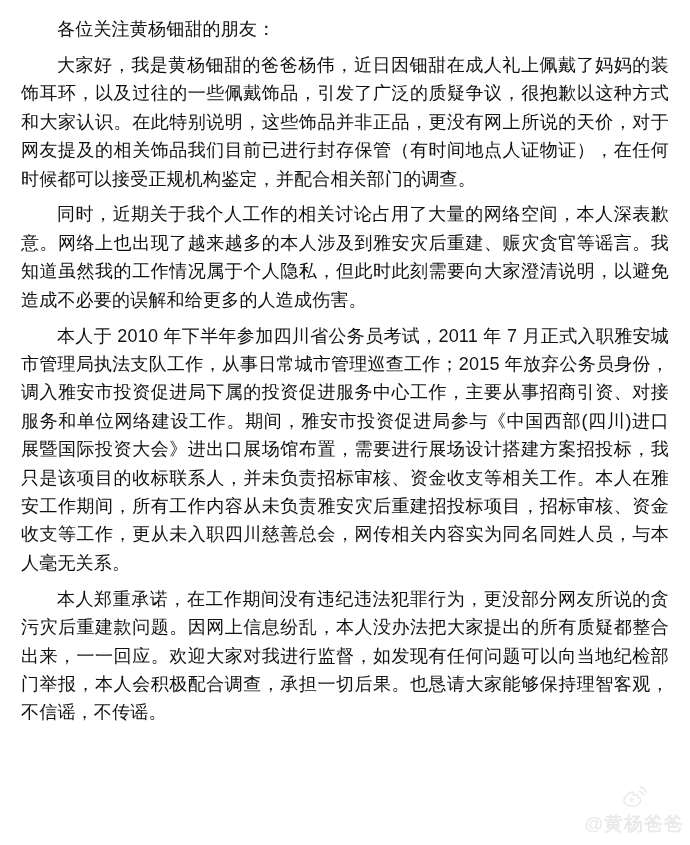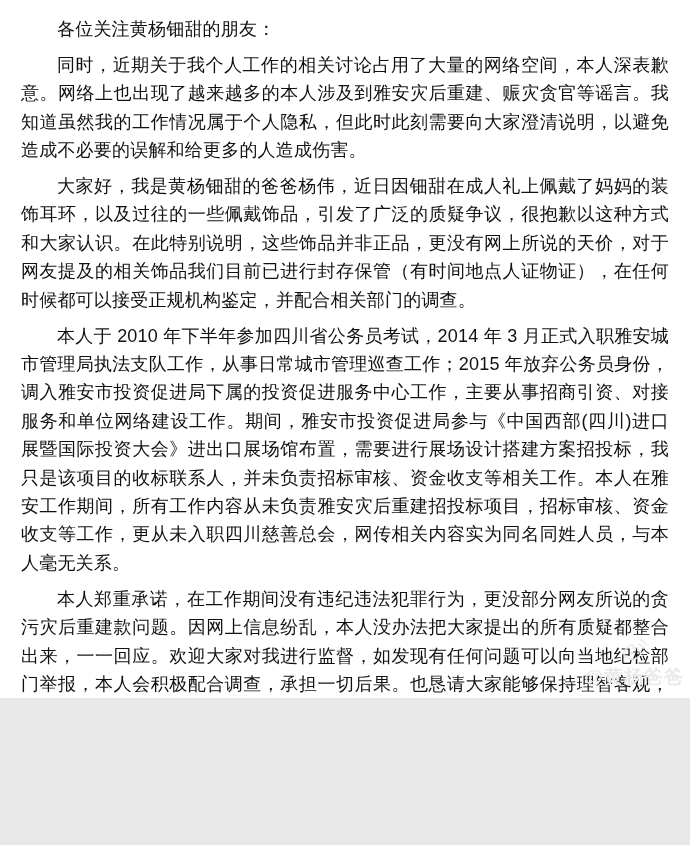--- a/index.html
+++ b/index.html
@@ -3,21 +3,21 @@
 <meta charset="utf-8">
 <style>
   html, body {
     margin: 0;
     padding: 0;
     background: #e8e8e8;
   }
   .page {
     position: relative;
     width: 690px;
-    height: 698px;
+    height: 845px;
     margin: 0 auto;
     background: var(--page-bg, #ffffff);
     overflow: hidden;
     font-family: "Liberation Sans", "DejaVu Sans", sans-serif;
   }
   .content {
     padding: 15px 21px 0 21px;
     font-size: 18px;
     line-height: 28.4px;
     color: var(--text, #111111);
@@ -49,23 +49,23 @@
     display: inline-flex;
     align-items: flex-end;
   }
 </style>
 </head>
 <body>
 
 <div class="page">
   <div class="content">
     <p class="salutation">各位关注黄杨钿甜的朋友：</p>
+    <p>大家好，我是黄杨钿甜的爸爸杨伟，近日因钿甜在成人礼上佩戴了妈妈的装饰耳环，以及过往的一些佩戴饰品，引发了广泛的质疑争议，很抱歉以这种方式和大家认识。在此特别说明，这些饰品并非正品，更没有网上所说的天价，对于网友提及的相关饰品我们目前已进行封存保管（有时间地点人证物证），在任何时候都可以接受正规机构鉴定，并配合相关部门的调查。</p>
     <p>同时，近期关于我个人工作的相关讨论占用了大量的网络空间，本人深表歉意。网络上也出现了越来越多的本人涉及到雅安灾后重建、赈灾贪官等谣言。我知道虽然我的工作情况属于个人隐私，但此时此刻需要向大家澄清说明，以避免造成不必要的误解和给更多的人造成伤害。</p>
-    <p>大家好，我是黄杨钿甜的爸爸杨伟，近日因钿甜在成人礼上佩戴了妈妈的装饰耳环，以及过往的一些佩戴饰品，引发了广泛的质疑争议，很抱歉以这种方式和大家认识。在此特别说明，这些饰品并非正品，更没有网上所说的天价，对于网友提及的相关饰品我们目前已进行封存保管（有时间地点人证物证），在任何时候都可以接受正规机构鉴定，并配合相关部门的调查。</p>
-    <p>本人于 2010 年下半年参加四川省公务员考试，2014 年 3 月正式入职雅安城市管理局执法支队工作，从事日常城市管理巡查工作；2015 年放弃公务员身份，调入雅安市投资促进局下属的投资促进服务中心工作，主要从事招商引资、对接服务和单位网络建设工作。期间，雅安市投资促进局参与《中国西部(四川)进口展暨国际投资大会》进出口展场馆布置，需要进行展场设计搭建方案招投标，我只是该项目的收标联系人，并未负责招标审核、资金收支等相关工作。本人在雅安工作期间，所有工作内容从未负责雅安灾后重建招投标项目，招标审核、资金收支等工作，更从未入职四川慈善总会，网传相关内容实为同名同姓人员，与本人毫无关系。</p>
+    <p>本人于 2010 年下半年参加四川省公务员考试，2011 年 7 月正式入职雅安城市管理局执法支队工作，从事日常城市管理巡查工作；2015 年放弃公务员身份，调入雅安市投资促进局下属的投资促进服务中心工作，主要从事招商引资、对接服务和单位网络建设工作。期间，雅安市投资促进局参与《中国西部(四川)进口展暨国际投资大会》进出口展场馆布置，需要进行展场设计搭建方案招投标，我只是该项目的收标联系人，并未负责招标审核、资金收支等相关工作。本人在雅安工作期间，所有工作内容从未负责雅安灾后重建招投标项目，招标审核、资金收支等工作，更从未入职四川慈善总会，网传相关内容实为同名同姓人员，与本人毫无关系。</p>
     <p>本人郑重承诺，在工作期间没有违纪违法犯罪行为，更没部分网友所说的贪污灾后重建款问题。因网上信息纷乱，本人没办法把大家提出的所有质疑都整合出来，一一回应。欢迎大家对我进行监督，如发现有任何问题可以向当地纪检部门举报，本人会积极配合调查，承担一切后果。也恳请大家能够保持理智客观，不信谣，不传谣。</p>
 
   </div>
 
   <div class="watermark">
     <span class="wm-icon">
       <svg width="27" height="23" viewBox="0 0 27 23" fill="none" xmlns="http://www.w3.org/2000/svg">
         <path d="M11.6 21.2c-4.9 0-8.8-2.4-8.8-5.6 0-1.7 1.1-3.6 3-5.5 2.5-2.5 5.4-3.6 6.5-2.5.5.5.6 1.4.2 2.4 1.8-.6 3.4-.6 4.1.3.4.5.4 1.2.1 2.1 1.7.1 2.9.8 3.2 2 .5 2.5-3.3 6.8-8.3 6.8z" stroke="currentColor" stroke-width="1.5"></path>
         <circle cx="10.6" cy="15" r="1.7" fill="currentColor"></circle>
         <path d="M18.2 6.2a6.8 6.8 0 0 1 4.7 4.1" stroke="currentColor" stroke-width="1.5" stroke-linecap="round"></path>

